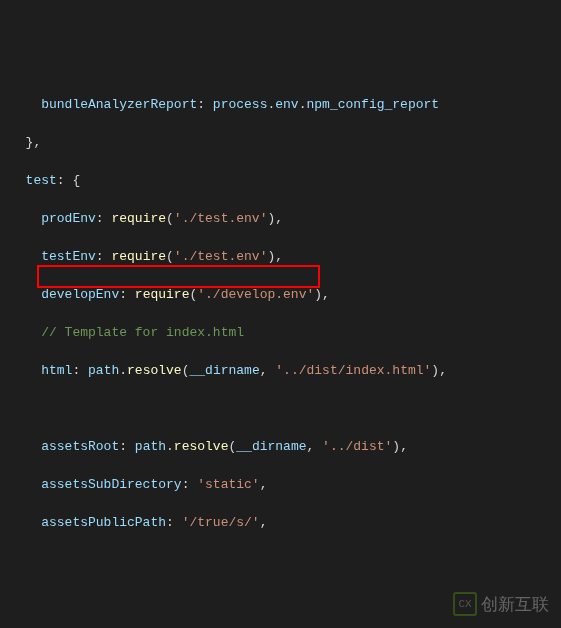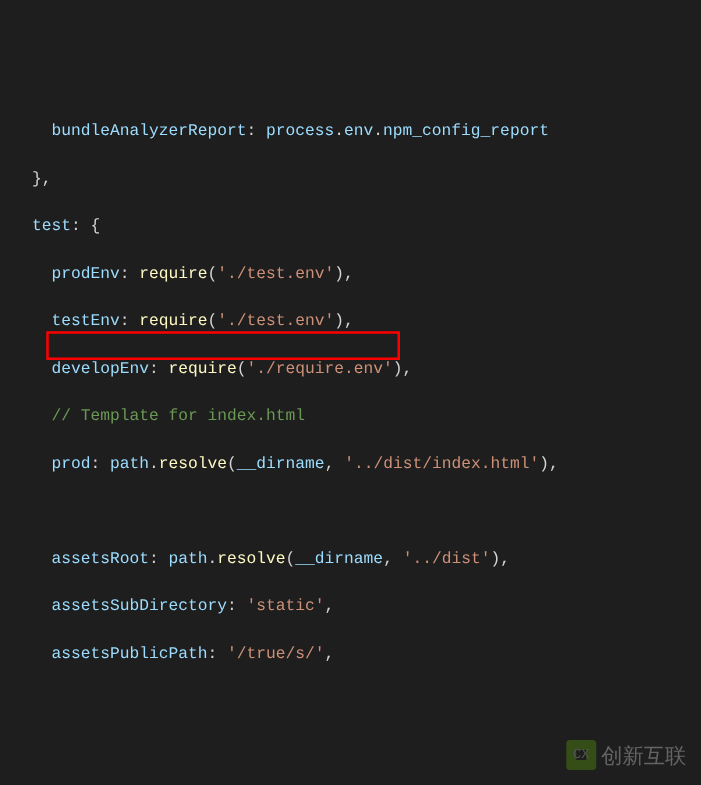--- a/index.html
+++ b/index.html
@@ -43,21 +43,21 @@
       bottom: 12px;
       right: 12px;
       opacity: 0.5;
       display: flex;
       align-items: center;
       gap: 4px;
     }
     .watermark-icon {
       width: 24px;
       height: 24px;
-      border: 8px solid #4d7c0f;
+      border: 2px solid #4d7c0f;
       border-radius: 3px;
       display: flex;
       align-items: center;
       justify-content: center;
       font-size: 11px;
       color: #888;
     }
     .watermark-text {
       color: #aaa;
       font-size: 17px;
@@ -68,23 +68,23 @@
 <body>
 
 
 
 <div class="editor">
 <span class="line"><span class="key">    bundleAnalyzerReport</span><span class="punct">: </span><span class="var">process</span><span class="punct">.</span><span class="var">env</span><span class="punct">.</span><span class="var">npm_config_report</span></span>
 <span class="line"><span class="punct">  },</span></span>
 <span class="line"><span class="key">  test</span><span class="punct">: {</span></span>
 <span class="line"><span class="key">    prodEnv</span><span class="punct">: </span><span class="func">require</span><span class="punct">(</span><span class="string">'./test.env'</span><span class="punct">),</span></span>
 <span class="line"><span class="key">    testEnv</span><span class="punct">: </span><span class="func">require</span><span class="punct">(</span><span class="string">'./test.env'</span><span class="punct">),</span></span>
-<span class="line"><span class="key">    developEnv</span><span class="punct">: </span><span class="func">require</span><span class="punct">(</span><span class="string">'./require.env'</span><span class="punct">),</span></span>
+<span class="line"><span class="key">    developEnv</span><span class="punct">: </span><span class="func">require</span><span class="punct">(</span><span class="string">'./develop.env'</span><span class="punct">),</span></span>
 <span class="line"><span class="comment">    // Template for index.html</span></span>
-<span class="line"><span class="key">    prod</span><span class="punct">: </span><span class="var">path</span><span class="punct">.</span><span class="func">resolve</span><span class="punct">(</span><span class="var">__dirname</span><span class="punct">, </span><span class="string">'../dist/index.html'</span><span class="punct">),</span></span>
+<span class="line"><span class="key">    html</span><span class="punct">: </span><span class="var">path</span><span class="punct">.</span><span class="func">resolve</span><span class="punct">(</span><span class="var">__dirname</span><span class="punct">, </span><span class="string">'../dist/index.html'</span><span class="punct">),</span></span>
 <span class="line"><span></span></span>
 <span class="line"><span class="key">    assetsRoot</span><span class="punct">: </span><span class="var">path</span><span class="punct">.</span><span class="func">resolve</span><span class="punct">(</span><span class="var">__dirname</span><span class="punct">, </span><span class="string">'../dist'</span><span class="punct">),</span></span>
 <span class="line"><span class="key">    assetsSubDirectory</span><span class="punct">: </span><span class="string">'static'</span><span class="punct">,</span></span>
 <span class="line"><span class="key">    assetsPublicPath</span><span class="punct">: </span><span class="string">'/true/s/'</span><span class="punct">,</span></span>
 <span class="line"></span>
 
 
 
 
 

